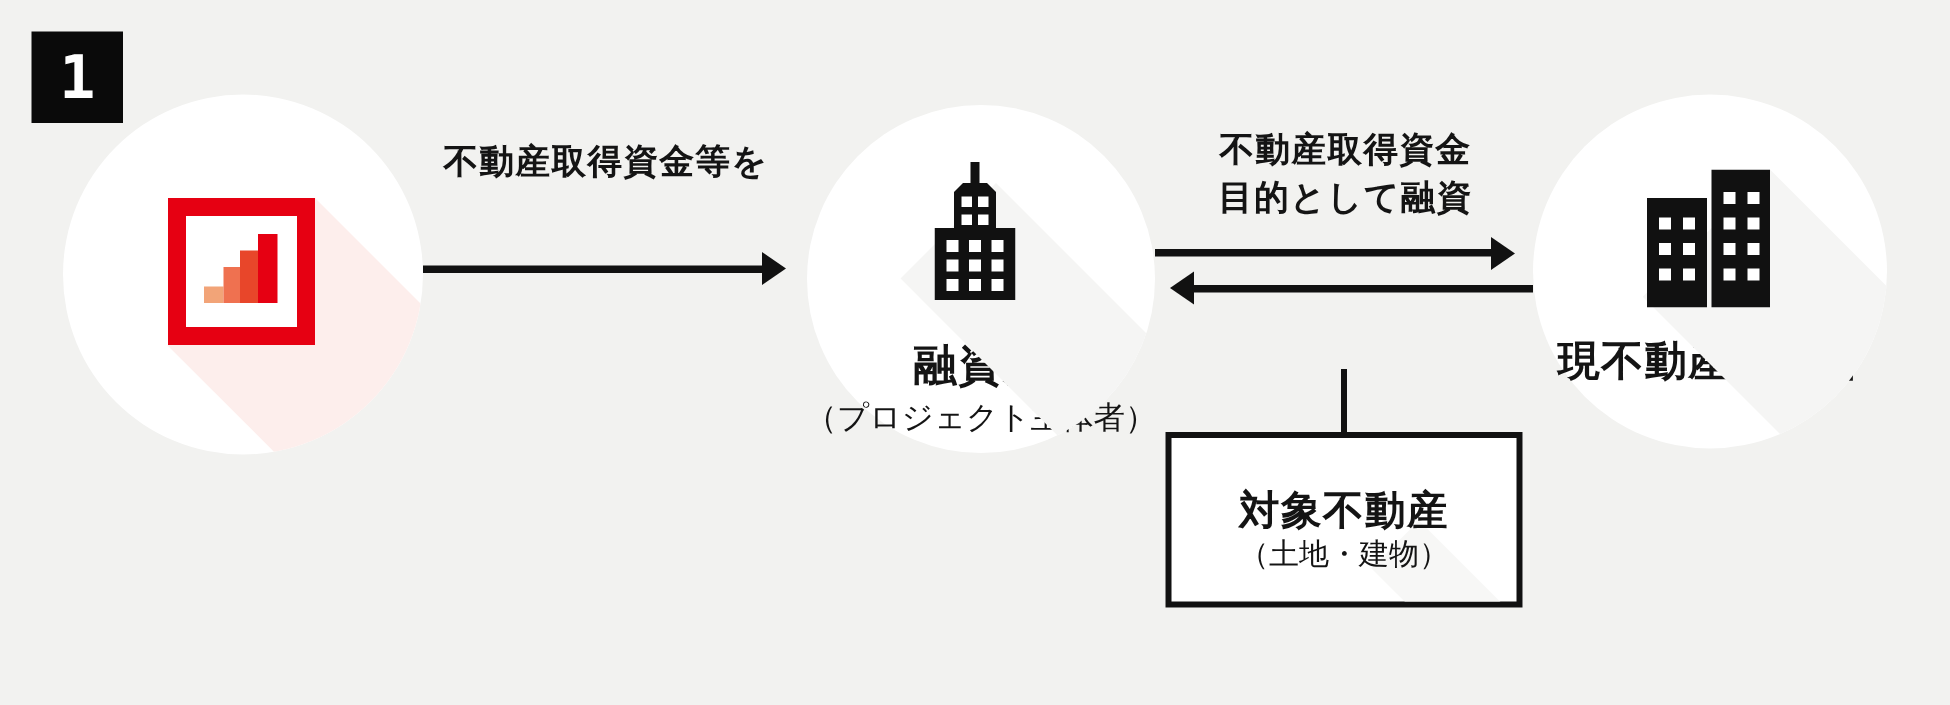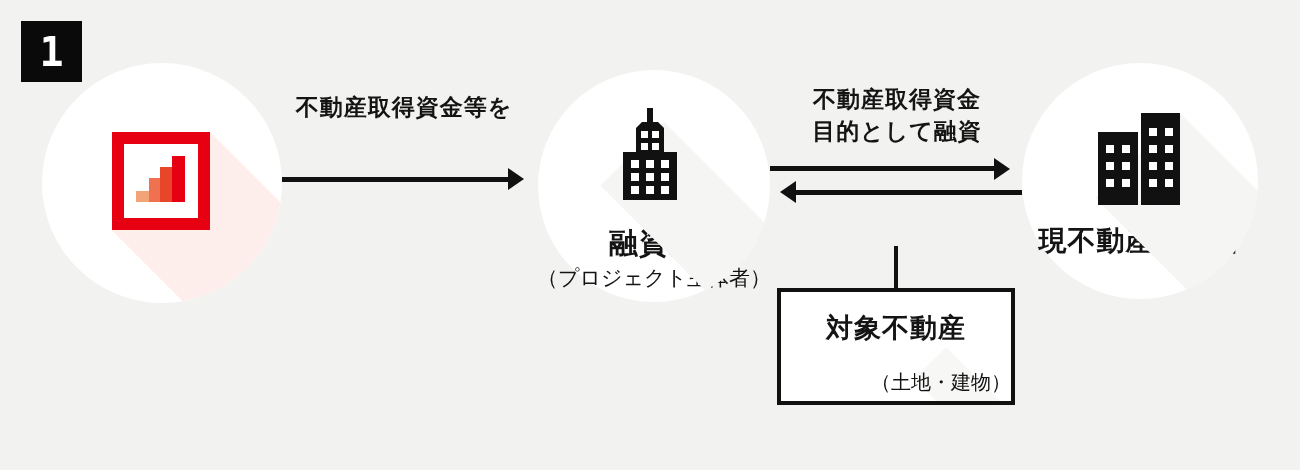--- a/index.html
+++ b/index.html
@@ -50,23 +50,23 @@
   .aline{position:absolute;height:5px;background:#111;}
   .ahead-r{position:absolute;width:0;height:0;border-top:11px solid transparent;
            border-bottom:11px solid transparent;border-left:16px solid #111;}
   .ahead-l{position:absolute;width:0;height:0;border-top:11px solid transparent;
            border-bottom:11px solid transparent;border-right:16px solid #111;}
   .vline{position:absolute;left:894px;top:246px;width:4px;height:42px;background:#111;}
 
   
   .pbox{position:absolute;left:777px;top:288px;width:238px;height:117px;background:#fff;
         border:4px solid #111;box-sizing:border-box;overflow:hidden;}
-  .pbox-title{position:relative;z-index:2;margin-top:21px;text-align:center;color:#141414;
+  .pbox-title{position:relative;z-index:2;margin-top:34px;text-align:center;color:#141414;
               font-weight:bold;font-size:27px;line-height:30px;letter-spacing:1px;}
-  .pbox-sub{position:relative;z-index:2;margin-top:26px;text-align:right;color:#141414;
+  .pbox-sub{position:relative;z-index:2;margin-top:0;text-align:center;color:#141414;
             font-size:20px;line-height:26px;}
 </style>
 </head>
 <body>
 
 <div id="canvas">
 
   <div class="badge">
     <span>1</span>
   </div>

